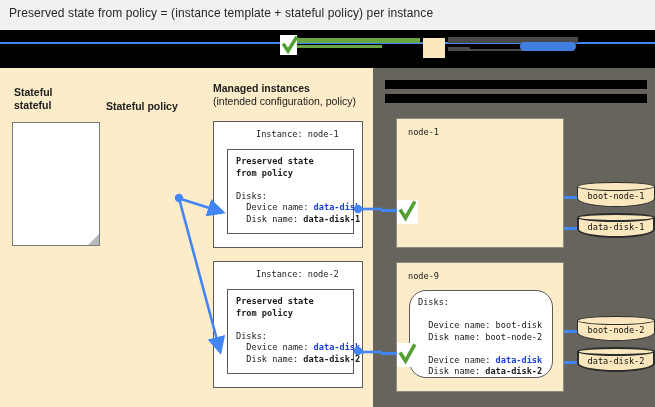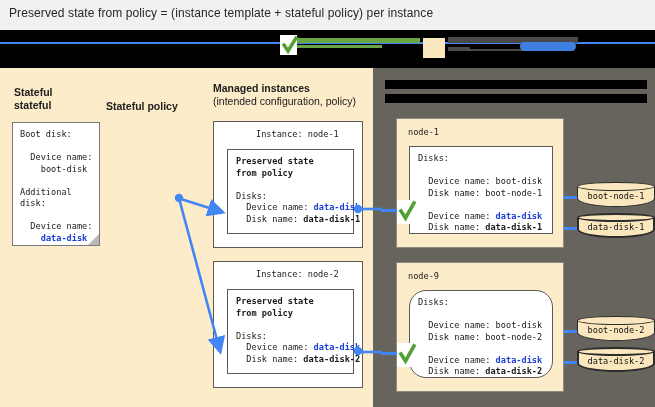--- a/index.html
+++ b/index.html
@@ -349,30 +349,20 @@
   </div>
   <div class="col-head head-policy">
     <div class="b">Stateful policy</div>
   </div>
   <div class="col-head head-managed">
     <div class="b">Managed instances</div>
     <div class="n">(intended configuration, policy)</div>
   </div>
 
   <div class="doc" id="doc-template">
-    <div class="mono"><span>Boot disk:</span>
-
-  <span>Device name:</span>
-    <span>boot-disk</span>
-
-<span>Additional</span>
-<span>disk:</span>
-
-  <span>Device name:</span>
-    <span class="blue">data-disk</span></div>
     <div class="fold"></div>
   </div>
 
 
   <div class="instbox" id="inst-1">
     <div class="mono title">Instance: node-1</div>
     <div class="innerbox">
       <div class="mono"><span class="bold">Preserved state</span>
 <span class="bold">from policy</span>
 
@@ -389,29 +379,20 @@
 <span class="bold">from policy</span>
 
 <span>Disks:</span>
 <span>  Device name: </span><span class="blue">data-disk</span>
 <span>  Disk name: </span><span class="bold">data-disk-2</span></div>
     </div>
   </div>
 
   <div class="nodecard" id="node-1">
     <div class="mono title">node-1</div>
-    <div class="innerbox">
-      <div class="mono"><span>Disks:</span>
-
-<span>  Device name: </span><span>boot-disk</span>
-<span>  Disk name: </span><span>boot-node-1</span>
-
-<span>  Device name: </span><span class="blue">data-disk</span>
-<span>  Disk name: </span><span class="bold">data-disk-1</span></div>
-    </div>
   </div>
 
   <div class="nodecard" id="node-2">
     <div class="mono title">node-9</div>
     <div class="innerbox">
       <div class="mono"><span>Disks:</span>
 
 <span>  Device name: </span><span>boot-disk</span>
 <span>  Disk name: </span><span>boot-node-2</span>
 

